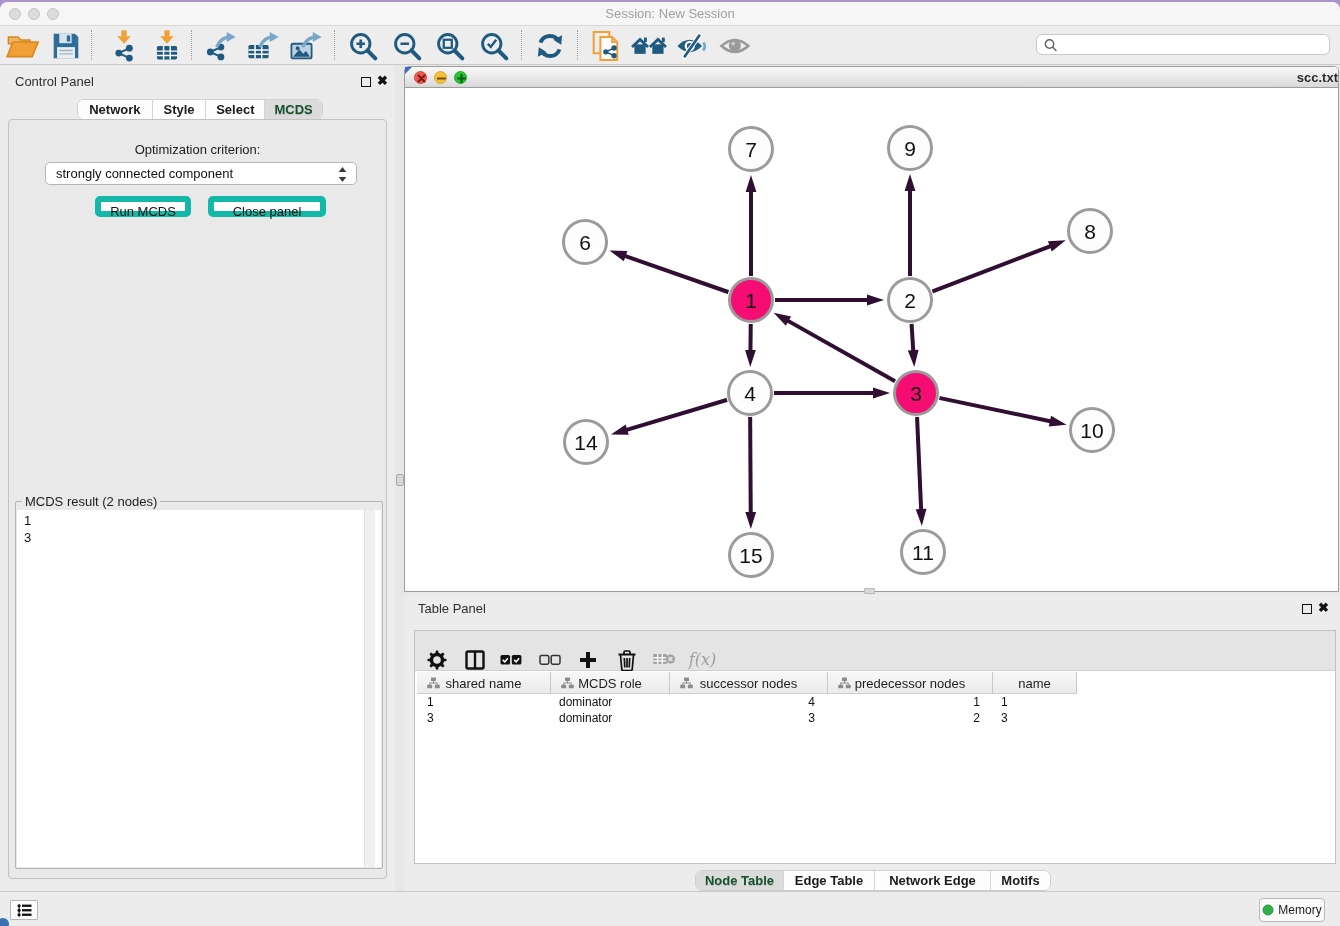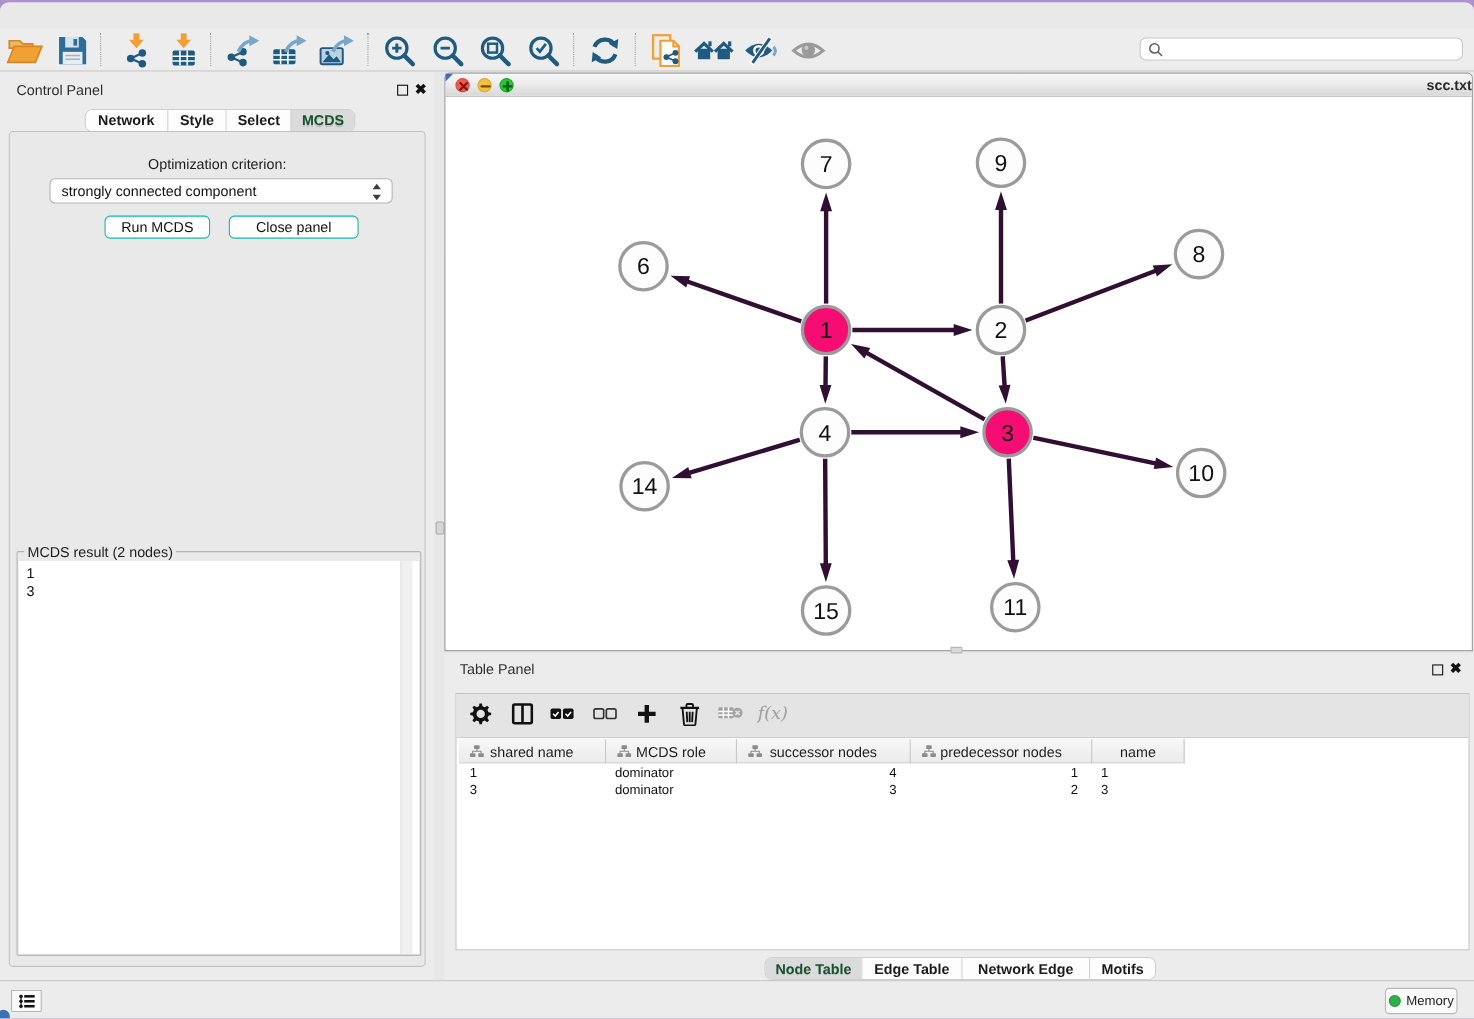--- a/index.html
+++ b/index.html
@@ -29,21 +29,21 @@
 
   .seg-group { position:absolute; display:flex; border:1px solid #cfcfcf; border-radius:7px; overflow:hidden; background:#fff; }
   .seg { height:100%; display:flex; align-items:center; justify-content:center; font-size:13px; font-weight:bold; color:#1a1a1a; background:#fdfdfd; border-left:1px solid #d4d4d4; }
   .seg:first-child { border-left:none; }
   .seg.sel { background:#dbdbdb; color:#14532d; text-shadow:0 1px 0 #c0c0c0; }
 
   .tab-content { position:absolute; left:8px; right:8px; top:53px; bottom:12px; border:1px solid #c2c2c2; border-radius:4px; background:#e9e9e9; }
   .opt-label { position:absolute; left:0; width:100%; top:22px; text-align:center; font-size:13px; color:#1d1d1d; }
   .combo { position:absolute; left:36px; top:42px; width:312px; height:23px; background:#fff; border:1px solid #b5b5b5; border-radius:5px; line-height:21px; padding-left:10px; font-size:13px; color:#111; }
   .combo .arrows { position:absolute; right:9px; top:3px; }
-  .btn { position:absolute; top:76px; height:21px; background:#fff; border:1px solid #14b8a6; border-radius:5px; font-size:13px; color:#111; text-align:center; line-height:19px; }
+  .btn { position:absolute; top:76px; height:21px; background:#fff; border:6px solid #14b8a6; border-radius:5px; font-size:13px; color:#111; text-align:center; line-height:19px; }
 
   .result-group { position:absolute; left:6px; right:3px; top:381px; bottom:9px; border:1px solid #b5b5b5; border-radius:2px; }
   .result-legend { position:absolute; left:6px; top:-8px; background:#e9e9e9; padding:0 3px; font-size:13px; color:#1d1d1d; }
   .result-area { position:absolute; left:1px; right:1px; top:8px; bottom:1px; background:#fff; }
   .result-text { position:absolute; left:7px; top:2px; font-size:13px; line-height:17px; color:#111; white-space:pre-line; }
   .result-scroll { position:absolute; right:6px; top:0; bottom:0; width:11px; background:#f0f0f0; border-left:1px solid #e0e0e0; }
 
   
   .vsplit { position:absolute; left:395px; top:64px; width:11px; bottom:35px; background:#e7e7e7; }
   .vsplit .grip { position:absolute; left:1px; top:408px; width:8px; height:12px; background:#d6d6d6; border:1px solid #aaa; border-radius:2px; }
@@ -55,38 +55,44 @@
   .tl { position:absolute; top:4px; width:13px; height:13px; border-radius:50%; }
   .blue-tick { position:absolute; left:0; top:0; width:0; height:0; border-top:7px solid #3f6cc4; border-right:7px solid transparent; }
   .canvas { position:absolute; left:1px; right:1px; top:22px; bottom:0; background:#fff; overflow:hidden; }
 
   .bottom-grip { position:absolute; left:864px; top:586px; width:11px; height:6px; background:#d9d9d9; border:1px solid #b7b7b7; border-radius:1px; }
 
   
   .table-panel { position:absolute; left:404px; top:593px; right:0; bottom:35px; background:#ececec; }
   .tp-box { position:absolute; left:10px; right:4px; top:35px; height:234px; border:1px solid #c2c2c2; background:#fff; }
   .tp-toolbar { position:absolute; left:0; right:0; top:0; height:40px; background:#e4e4e4; border-bottom:1px solid #cfcfcf; }
-  .tp-icon { position:absolute; top:2px; width:32px; height:32px; display:flex; align-items:center; justify-content:center; }
+  .tp-icon { position:absolute; top:13px; width:32px; height:32px; display:flex; align-items:center; justify-content:center; }
   .thead { position:absolute; left:2px; top:41px; height:22px; background:linear-gradient(180deg,#f7f7f7,#ebebeb); border-bottom:1px solid #cfcfcf; display:flex; }
   .th { position:relative; height:22px; border-right:1px solid #c8c8c8; display:flex; align-items:center; justify-content:center; font-size:13px; color:#1d1d1d; }
   .th svg { position:absolute; left:10px; top:5px; }
   .trow { position:absolute; left:2px; height:16px; display:flex; font-size:12px; color:#111; }
   .td { height:16px; line-height:16px; overflow:hidden; }
 
   
   .statusbar { position:absolute; left:0; right:0; bottom:0; height:35px; background:#ececec; border-top:1px solid #c9c9c9; }
   .sb-btn { position:absolute; background:#fafafa; border:1px solid #b7b7b7; border-radius:4px; display:flex; align-items:center; justify-content:center; }
 
   svg { display:block; }
 </style>
 </head>
 <body>
 
 <div class="window">
 
+  <div class="titlebar">
+    <div class="tl-dot" style="left:9px"></div>
+    <div class="tl-dot" style="left:28px"></div>
+    <div class="tl-dot" style="left:47px"></div>
+    <div class="win-title">Session: New Session</div>
+  </div>
 
   <div class="toolbar">
     <div id="tb-icons">
         <div class="tb-icon" style="left:6px">
           <svg width="32" height="30" viewBox="0 0 32 30">
             <path d="M3 7 h8.5 l2.5 2.6 h8 v3.4 h-19 z" fill="#e9b96b" stroke="#d8871d" stroke-width="1.4"></path>
             <path d="M1.8 24.5 L7 11.5 H29.5 L24.2 24.5 Z" fill="#f0a035" stroke="#d8871d" stroke-width="1.4"></path>
           </svg>
         </div>
         <div class="tb-icon" style="left:49px">

